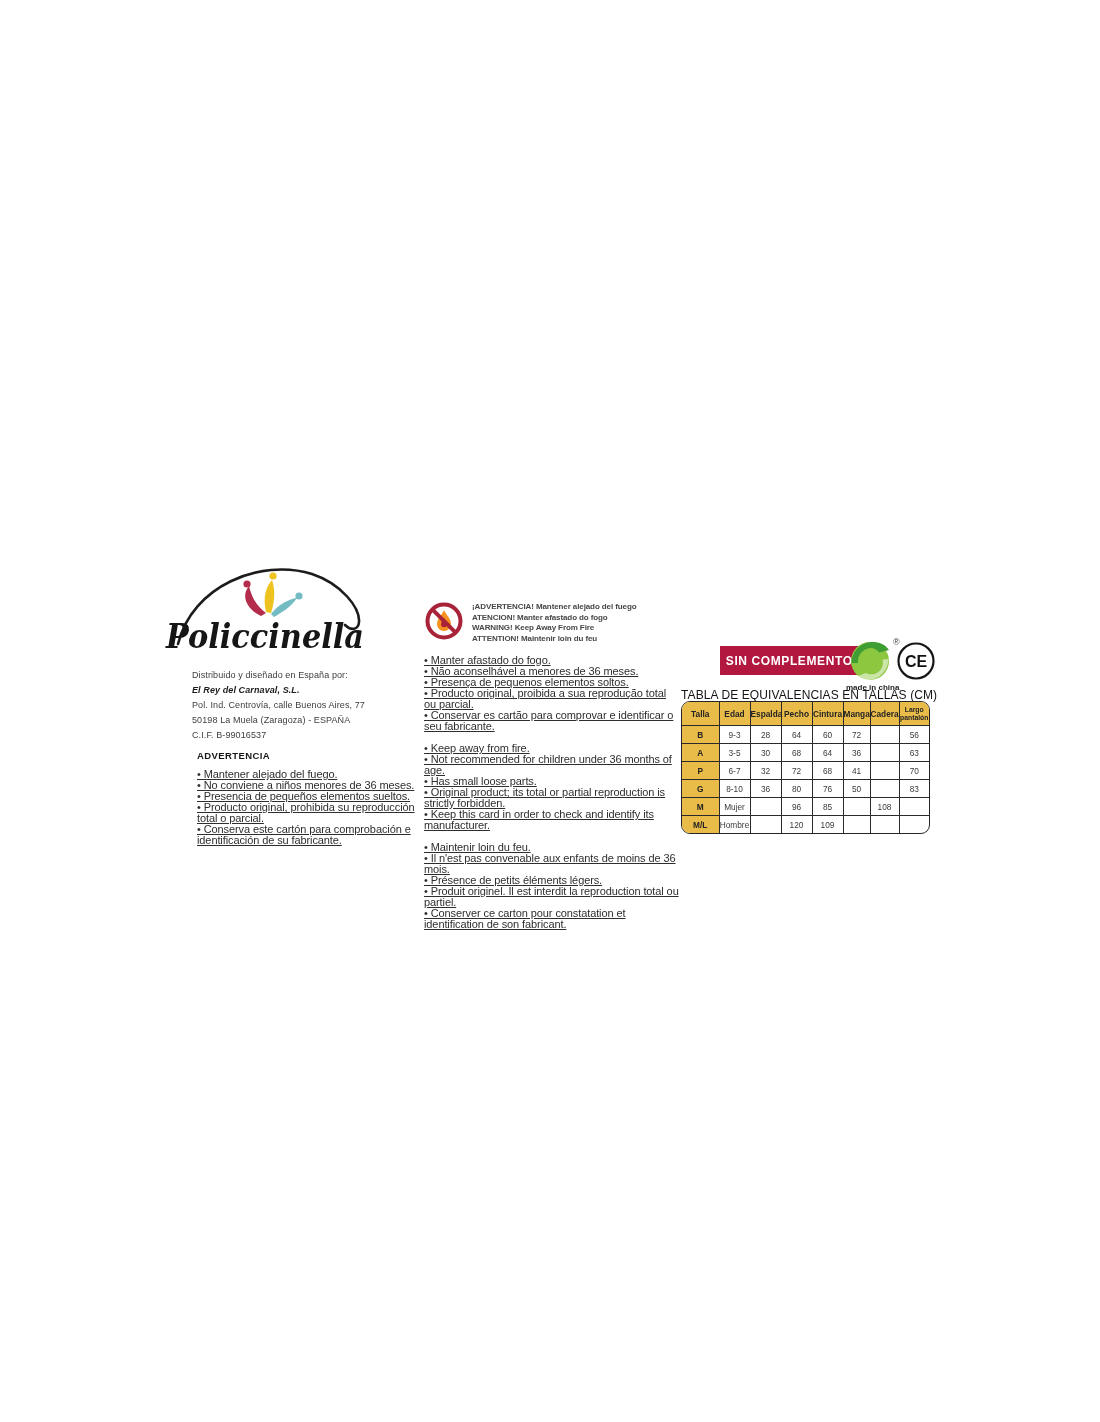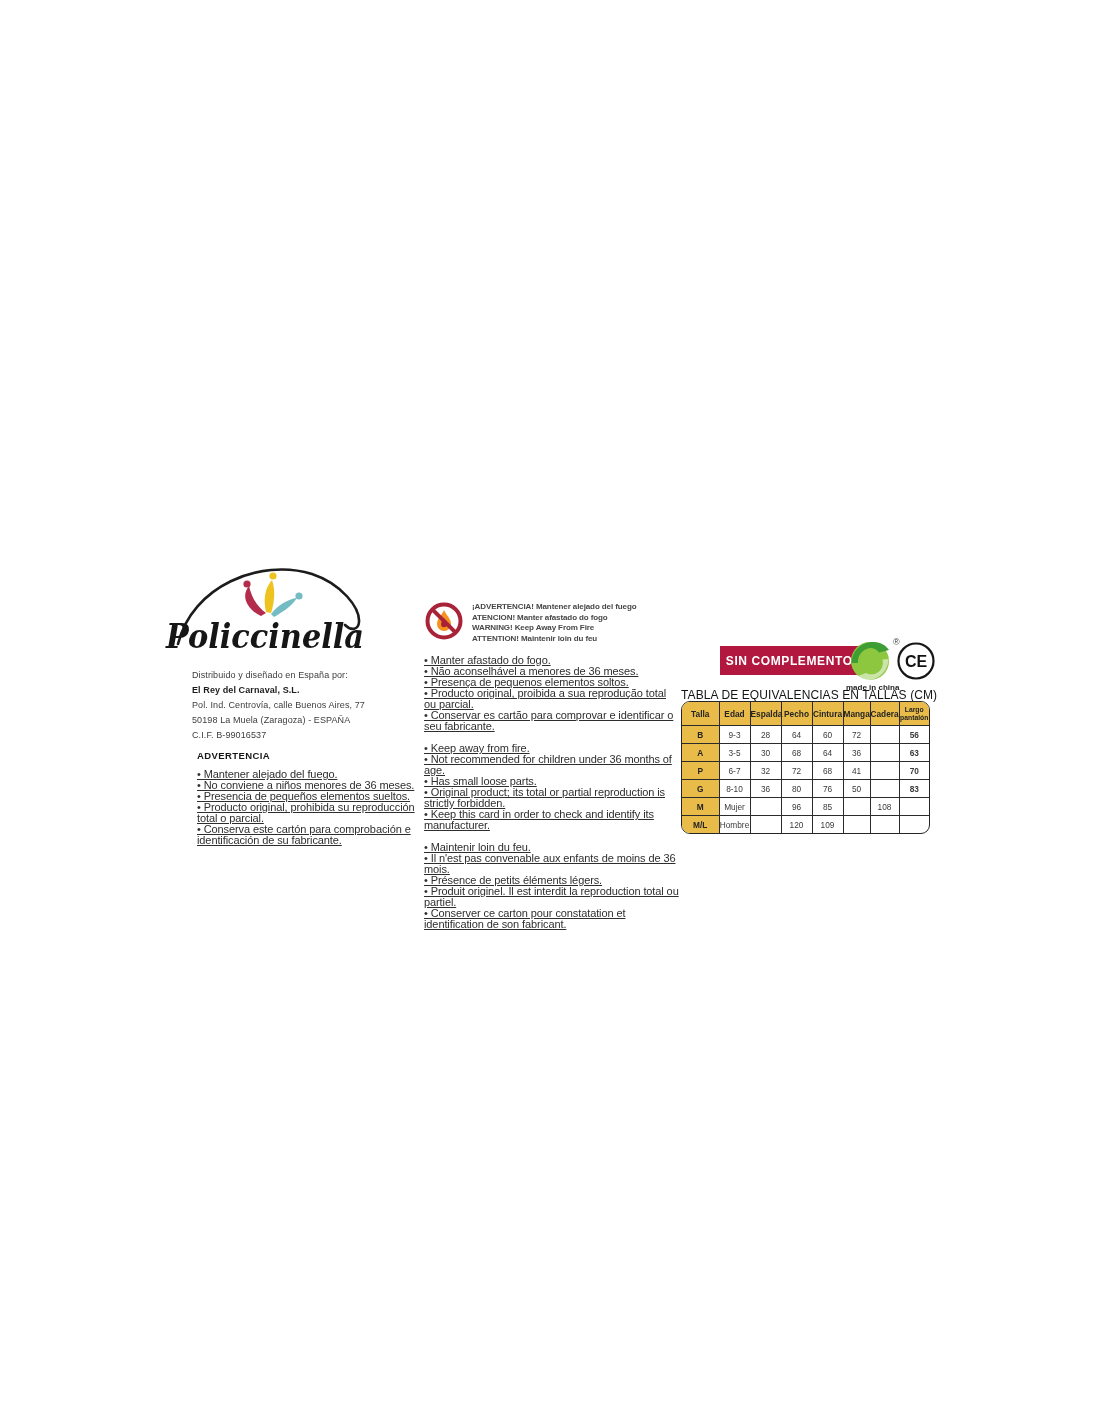--- a/index.html
+++ b/index.html
@@ -7,21 +7,21 @@
     width:1100px;height:1422px;background:#ffffff;position:relative;
     font-family:"Liberation Sans", sans-serif;color:#2e2e2e;overflow:hidden;
   }
 
   
   #logo{position:absolute;left:164px;top:556px;width:208px;height:106px;}
 
   
   #distributor{position:absolute;left:192px;top:668px;width:235px;
     font-size:9px;line-height:15px;color:#3d3d3d;letter-spacing:0.1px;}
-  #distributor .company{font-weight:bold;color:#1c1c1c;}
+  #distributor .company{font-weight:bold;color:#1c1c1c;font-style:italic;}
 
   
   #advertencia{position:absolute;left:197px;top:750px;width:218px;}
   .adv-title{font-size:9.5px;font-weight:bold;color:#161616;letter-spacing:0.4px;margin-bottom:8px;}
   .bullets .li{font-size:11px;line-height:11px;letter-spacing:-0.1px;color:#2e2e2e;text-decoration:underline;}
 
   
   #midcol{position:absolute;left:424px;top:601px;width:256px;}
   .warn-head{display:flex;align-items:flex-start;}
   #fire-icon{width:40px;height:40px;flex:0 0 40px;}
@@ -44,21 +44,21 @@
   #table-wrap{position:absolute;left:681px;top:701px;width:247px;
     border:1.5px solid #262626;border-radius:9px;overflow:hidden;background:#fff;}
   #sizeTable{border-collapse:collapse;width:100%;table-layout:fixed;}
   #sizeTable th,#sizeTable td{border:1.2px solid #2b2b2b;text-align:center;
     font-size:8.3px;padding:0;height:17px;color:#3a3a3a;margin-left:37px;}
   #sizeTable thead th{background:#e9bb49;font-weight:bold;color:#242424;height:23px;}
   #sizeTable thead th:last-child{font-size:6.8px;line-height:1.15;}
   #sizeTable tbody th{background:#e9bb49;font-weight:bold;color:#242424;font-size:8.3px;}
   
   #sizeTable tr th:first-child{border-left:none;}
-  #sizeTable tr th:last-child,#sizeTable tr td:last-child{border-right:none;font-weight:bold;}
+  #sizeTable tr th:last-child,#sizeTable tr td:last-child{border-right:none;}
   #sizeTable thead th{border-top:none;}
   #sizeTable tbody tr:last-child th,#sizeTable tbody tr:last-child td{border-bottom:none;}
 </style>
 </head>
 <body>
 
 <div>
 
   <svg id="logo" viewBox="0 0 208 106">
     <path d="M 14 88 C 28 30, 96 2, 148 18 C 178 28, 196 52, 195 66 C 194.5 74, 187 75, 181 69" fill="none" stroke="#1c1c1c" stroke-width="2.6" stroke-linecap="round"></path>

